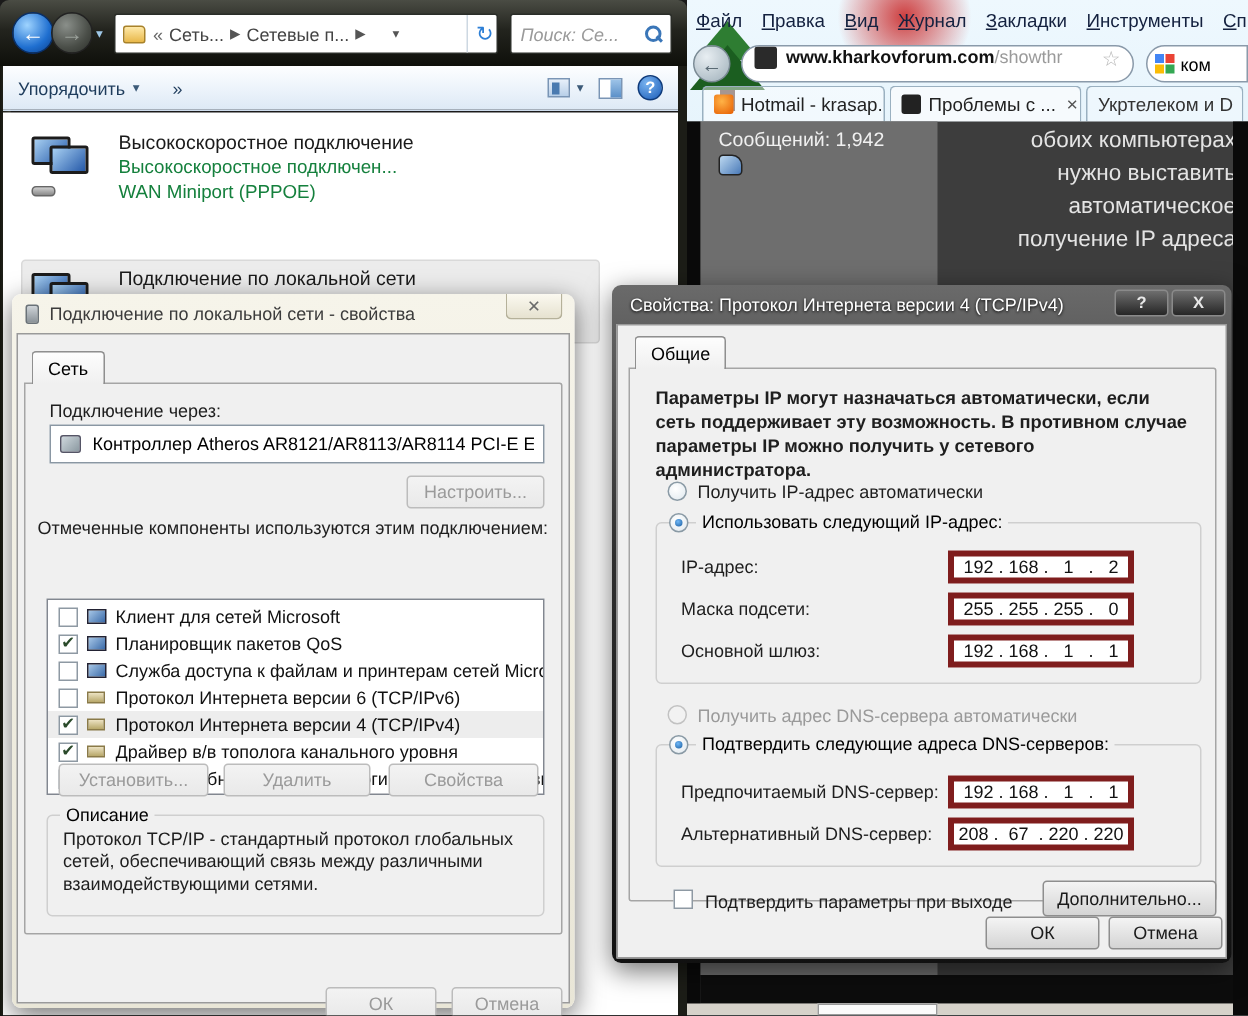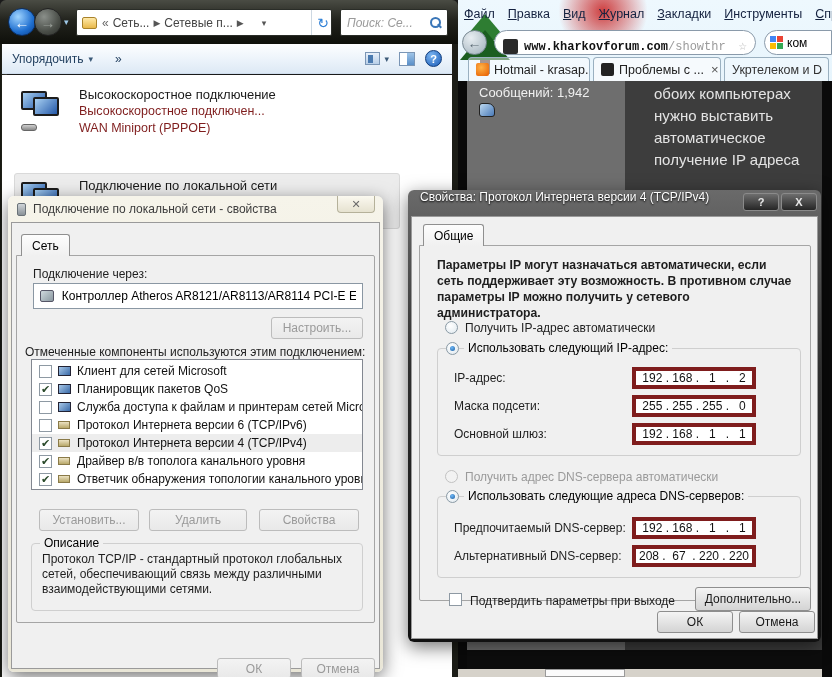--- a/index.html
+++ b/index.html
@@ -55,35 +55,35 @@
   .conn-item.selected { background:#ececec; border-color:#d9d9d9; }
   .conn-icon { position:absolute; left:6px; top:6px; width:52px; height:44px; }
   .mon { position:absolute; width:26px; height:19px; border:2px solid #1c1c1c; border-radius:2px; background:linear-gradient(135deg,#a8d0f2,#2458a8); }
   .mon.m1 { left:0; top:2px; }
   .mon.m2 { left:12px; top:8px; }
   .dev { position:absolute; left:0; bottom:2px; width:16px; height:7px; border-radius:3px; }
   .dev.modem { background:linear-gradient(180deg,#cfcfcf,#8a8a8a); border:1px solid #666; }
   .dev.nic { background:linear-gradient(180deg,#d8d8c0,#9a9a80); border:1px solid #77775a; }
   .conn-lines { position:absolute; left:64px; top:3px; }
   .conn-title { font-size:13px; color:#1a1a1a; line-height:17px; }
-  .conn-sub { font-size:12.5px; color:#7f1d1d; line-height:17px; }
+  .conn-sub { font-size:12.5px; color:#15803d; line-height:17px; }
   
   .firefox { position:absolute; left:458px; top:0; width:374px; height:677px; background:linear-gradient(180deg,#eef8fe,#bfe0f2 80%); }
   .ff-tree { position:absolute; left:2px; top:14px; width:50px; height:64px; }
   .tri { position:absolute; width:0; height:0; border-left:22px solid transparent; border-right:22px solid transparent; }
   .tri.t1 { top:0; left:3px; border-bottom:26px solid #2e7d32; }
   .tri.t2 { top:16px; left:0; border-left-width:25px; border-right-width:25px; border-bottom:30px solid #1b5e20; }
   .trunk { position:absolute; left:20px; top:46px; width:10px; height:14px; background:#5d4037; }
   .ff-hat { position:absolute; left:100px; top:0; width:90px; height:56px; background:radial-gradient(ellipse at 50% 20%,rgba(200,30,30,.85),rgba(200,30,30,0) 70%); }
   .ff-menubar { position:absolute; left:6px; top:7px; width:368px; height:20px; display:flex; gap:13px; color:#14213f; font-size:12.5px; white-space:nowrap; overflow:hidden; }
   .mi { display:inline-block; }
   .mi::first-letter { text-decoration:underline; }
   .ff-navbar { position:absolute; left:0; top:28px; width:374px; height:29px; }
   .ff-back { position:absolute; left:4px; top:2px; width:25px; height:25px; border-radius:50%; background:radial-gradient(circle at 35% 30%,#e8eef2,#9fb0ba); border:1px solid #7a8a94; color:#5a6a74; display:flex; align-items:center; justify-content:center; font-size:14px; font-weight:bold; }
-  .ff-urlbar { position:absolute; left:36px; top:2px; width:262px; height:25px; background:#fff; border:1px solid #8a9aaa; border-radius:13px; display:flex; align-items:flex-end; padding:0 8px; overflow:hidden; white-space:nowrap;font-family:Liberation Mono, monospace; }
+  .ff-urlbar { position:absolute; left:36px; top:2px; width:262px; height:25px; background:#fff; border:1px solid #8a9aaa; border-radius:13px; display:flex; align-items:flex-start; padding:0 8px; overflow:hidden; white-space:nowrap; }
   .favicon { width:15px; height:15px; background:#2a2a2a; border-radius:2px; margin-right:6px; flex:0 0 auto; }
   .url-domain { font-weight:bold; color:#111; }
   .url-path { color:#9a9a9a; }
   .url-star { margin-left:auto; color:#b8b8b8; font-size:14px; }
   .ff-searchbox { position:absolute; left:306px; top:2px; width:68px; height:25px; background:#fff; border:1px solid #8a9aaa; border-radius:13px 0 0 13px; display:flex; align-items:center; padding:0 5px; overflow:hidden; }
   .gicon { width:13px; height:13px; display:grid; grid-template-columns:6px 6px; grid-template-rows:6px 6px; gap:1px; margin-right:4px; flex:0 0 auto; }
   .gicon i { display:block; }
   .gicon i:nth-child(1){ background:#4285f4; } .gicon i:nth-child(2){ background:#ea4335; }
   .gicon i:nth-child(3){ background:#fbbc05; } .gicon i:nth-child(4){ background:#34a853; }
   .ff-tabbar { position:absolute; left:0; top:57px; width:374px; height:24px; display:flex; padding-left:10px; }
@@ -93,21 +93,21 @@
   .tab-ico { width:13px; height:13px; border-radius:2px; margin-right:5px; flex:0 0 auto; }
   .tab-ico.orange { background:radial-gradient(circle at 40% 35%,#ffb347,#e65c00); }
   .tab-ico.dark { background:#222; }
   .tab-close { margin-left:7px; color:#555; font-size:13px; }
   .ff-content { position:absolute; left:0; top:81px; width:374px; height:596px; background:#3d3d3d; }
   .ff-blackstrip-l { position:absolute; left:0; top:0; width:9px; height:596px; background:#0a0a0a; }
   .ff-leftcol { position:absolute; left:9px; top:0; width:158px; height:569px; background:#6e6e6e; }
   .ff-msgs { position:absolute; left:12px; top:4px; color:#f0f0f0; font-size:13px; }
   .ff-avatar-ico { position:absolute; left:12px; top:22px; width:16px; height:14px; background:linear-gradient(135deg,#bcd8f0,#4a7ab8); border-radius:3px 7px 3px 3px; border:1px solid #222; }
   .ff-post { position:absolute; left:196px; top:2px; width:170px; color:#e4e4e4; font-size:15px; line-height:22px; }
-  .ff-post span { display:block; }
+  .ff-post span { display:block;text-align:right; }
   .ff-blackband { position:absolute; left:9px; top:569px; width:365px; height:19px; background:#0d0d0d; }
   .ff-bottombar { position:absolute; left:0; top:588px; width:374px; height:8px; background:#d6d2ca; }
   .ff-bottombox { position:absolute; left:87px; top:588px; width:80px; height:8px; background:#fbfbfb; border:1px solid #9a9a9a; }
   .ff-blackstrip-r { position:absolute; left:364px; top:0; width:10px; height:596px; background:#0a0a0a; }
   
   .dialog { position:absolute; border-radius:6px; box-shadow:0 5px 18px rgba(0,0,0,.55); }
   .dlg-body { position:absolute; left:3px; right:3px; bottom:3px; top:26px; background:#f0f0f0; border:1px solid #9a9a9a; }
   .tab-btn { position:absolute; height:22px; background:linear-gradient(180deg,#fdfdfd,#f0f0f0); border:1px solid #8f8f8f; border-bottom:none; border-radius:3px 3px 0 0; display:flex; align-items:center; padding:0 10px; z-index:3; }
   .panel { position:absolute; background:#f0f0f0; border:1px solid #a5a5a5; border-radius:0 2px 2px 2px; }
   .w7btn { position:absolute; border:1px solid #8e8e8e; border-radius:3px; background:linear-gradient(180deg,#f4f4f4,#e4e4e4 50%,#d4d4d4); display:flex; align-items:center; justify-content:center; color:#1a1a1a; }
@@ -119,30 +119,30 @@
   .rad.dis { border-color:#c2c2c2; background:#f2f2f2; }
   .chk { width:13px; height:13px; border:1px solid #8e99a3; background:#fff; display:flex; align-items:center; justify-content:center; font-size:11px; color:#2a4a2a; line-height:11px; }
   .ipfield { position:absolute; height:22px; width:124px; background:#fff; border:4px solid #7f1d1d; display:flex; align-items:center; justify-content:center; white-space:pre; font-size:12px; color:#111; }
   .lbl { position:absolute; color:#1e1e1e; }
   .lbl.gray { color:#9a9a9a; }
   
   #dlg1 { left:8px; top:196px; width:375px; height:476px; background:linear-gradient(180deg,#f6f4ea,#e9e6d7); }
   #dlg1 .titlebar { position:absolute; left:0; top:0; right:0; height:26px; display:flex; align-items:center; padding:12px 9px; color:#3c3c3c; }
   .d1-ico { width:9px; height:13px; background:linear-gradient(180deg,#cfd4d8,#8a9298); border:1px solid #6a7278; border-radius:2px; margin-right:7px; }
   .d1-close { position:absolute; right:8px; top:0; width:38px; height:17px; background:linear-gradient(180deg,#fbf9f0,#e6e2d0); border:1px solid #b5b19a; border-top:none; border-radius:0 0 4px 4px; color:#6a6a6a; font-size:11px; display:flex; align-items:center; justify-content:center; }
-  .list { position:absolute; background:#fff; border:1px solid #828790; }
+  .list { position:absolute; background:#fff; border:1px solid #828790;margin-top:40px; }
   .lrow { position:relative; height:18px; display:flex; align-items:center; padding-left:7px; }
   .lrow.sel { background:#ededed; }
   .lrow .chk { margin-right:6px; flex:0 0 auto; }
   .ic-comp { width:13px; height:10px; background:linear-gradient(135deg,#a8c8e8,#3a6aa8); border:1px solid #223; margin-right:6px; flex:0 0 auto; }
   .ic-proto { width:12px; height:8px; background:linear-gradient(180deg,#ece2c2,#b8a86a); border:1px solid #8a7a48; margin-right:7px; flex:0 0 auto; }
   .lrow .txt { white-space:nowrap; overflow:hidden; font-size:12px; color:#111; }
   
   #dlg2 { left:408px; top:190px; width:413px; height:452px; background:linear-gradient(180deg,#6a6a6a,#2e2e2e 40%,#111); }
-  #dlg2 .titlebar { position:absolute; left:0; top:0; right:0; height:26px; display:flex; align-items:flex-start; padding:0 12px; color:#fff; text-shadow:0 1px 2px #000; }
+  #dlg2 .titlebar { position:absolute; left:0; top:0; right:0; height:26px; display:flex; align-items:center; padding:0 12px; color:#fff; text-shadow:0 1px 2px #000; }
   .d2-btn { position:absolute; top:3px; height:18px; border:1px solid #8a8a8a; border-radius:3px; background:linear-gradient(180deg,#6e6e6e,#262626); color:#e8e8e8; font-size:11px; font-weight:bold; display:flex; align-items:center; justify-content:center; }
   .d2-help { right:42px; width:36px; }
   .d2-close { right:4px; width:36px; }
 </style>
 </head>
 <body>
 
 <div id="root">
 
   <div class="explorer">
@@ -364,21 +364,21 @@
           <div class="ipfield" style="left:194px; top:18px;">192 . 168 .   1   .   2</div>
           <div class="lbl" style="left:16px; top:50px;">Маска подсети:</div>
           <div class="ipfield" style="left:194px; top:46px;">255 . 255 . 255 .   0</div>
           <div class="lbl" style="left:16px; top:78px;">Основной шлюз:</div>
           <div class="ipfield" style="left:194px; top:74px;">192 . 168 .   1   .   1</div>
         </div>
         <span class="rad dis" style="left:25px; top:224px;"></span>
         <div class="lbl gray" style="left:45px; top:224px;">Получить адрес DNS-сервера автоматически</div>
         <div class="grp" style="left:17px; top:250px; width:364px; height:82px;">
           <span class="rad on" style="left:8px; top:-7px; background-color:#f0f0f0;"></span>
-          <div class="grp-label" style="left:26px; white-space:nowrap;">Использовать следующие адреса DNS-серверов:</div>
+          <div class="grp-label" style="left:26px; white-space:nowrap;">Подтвердить следующие адреса DNS-серверов:</div>
           <div class="lbl" style="left:16px; top:24px;">Предпочитаемый DNS-сервер:</div>
           <div class="ipfield" style="left:194px; top:20px;">192 . 168 .   1   .   1</div>
           <div class="lbl" style="left:16px; top:52px;">Альтернативный DNS-сервер:</div>
           <div class="ipfield" style="left:194px; top:48px;">208 .  67  . 220 . 220</div>
         </div>
         <span class="chk" style="position:absolute; left:29px; top:347px;"></span>
         <div class="lbl" style="left:50px; top:348px;">Подтвердить параметры при выходе</div>
         <div class="w7btn" style="left:275px; top:341px; width:116px; height:24px;">Дополнительно...</div>
       </div>
       <div class="w7btn" style="left:245px; top:394px; width:76px; height:22px;">ОК</div>

